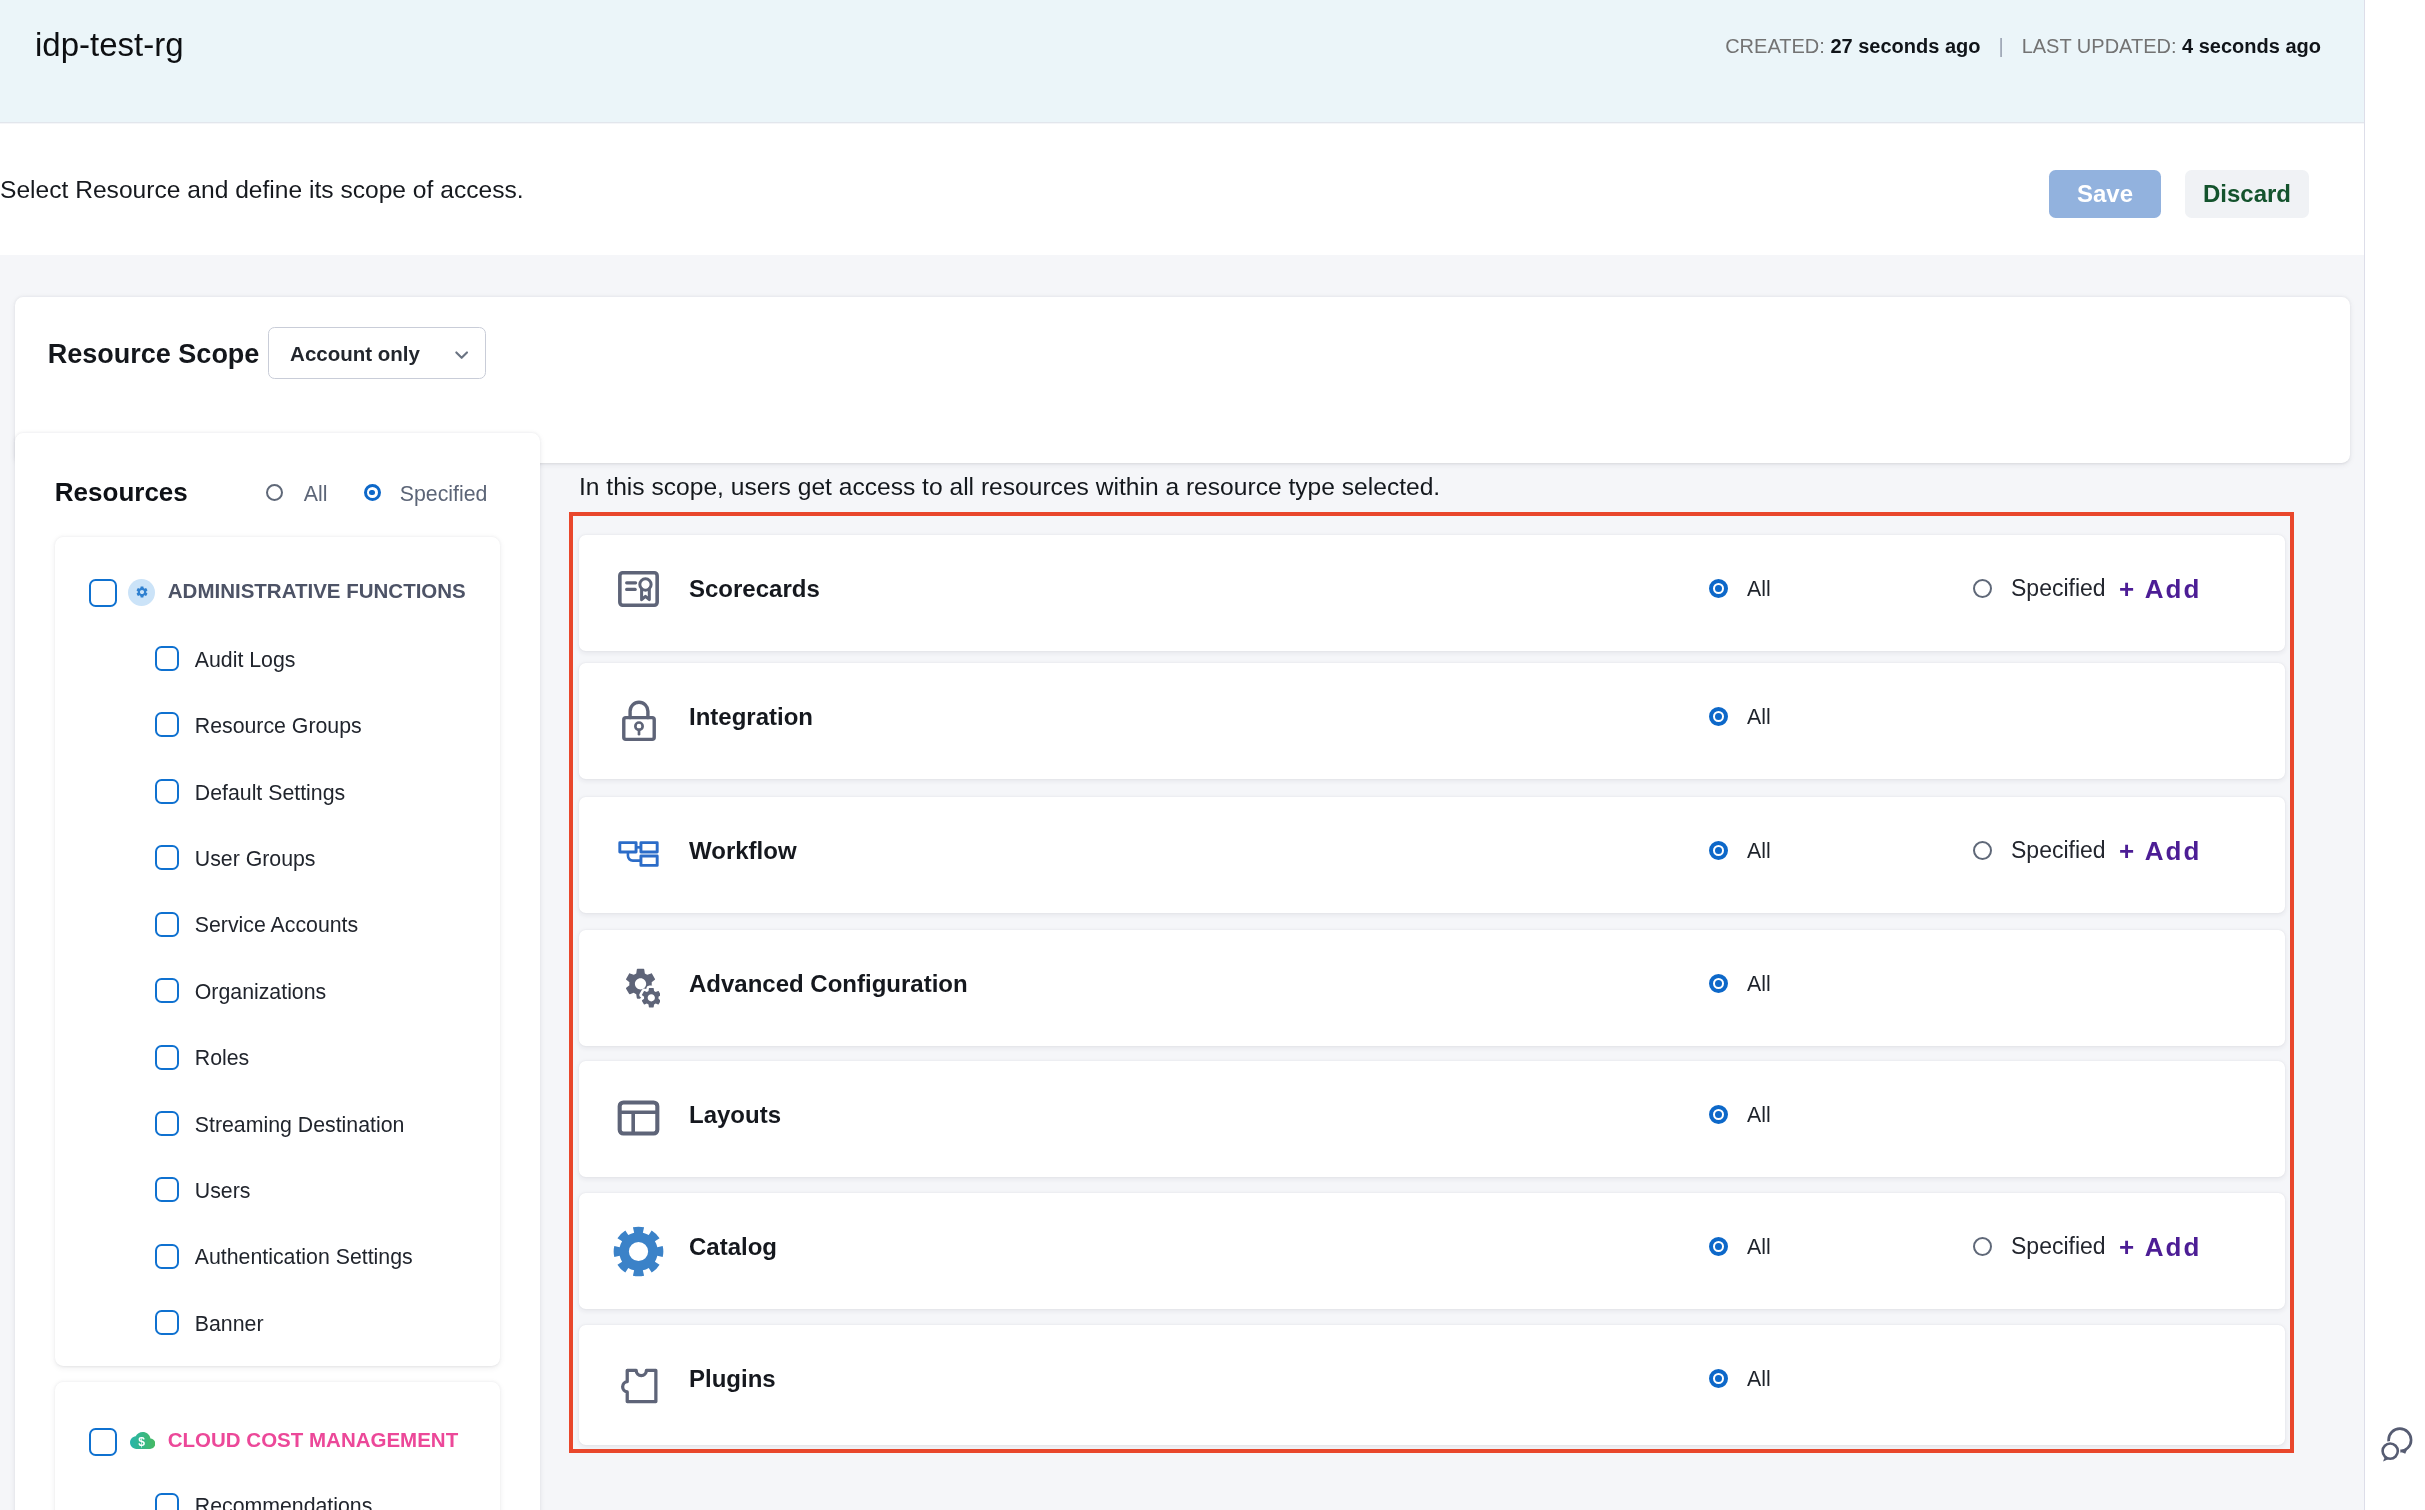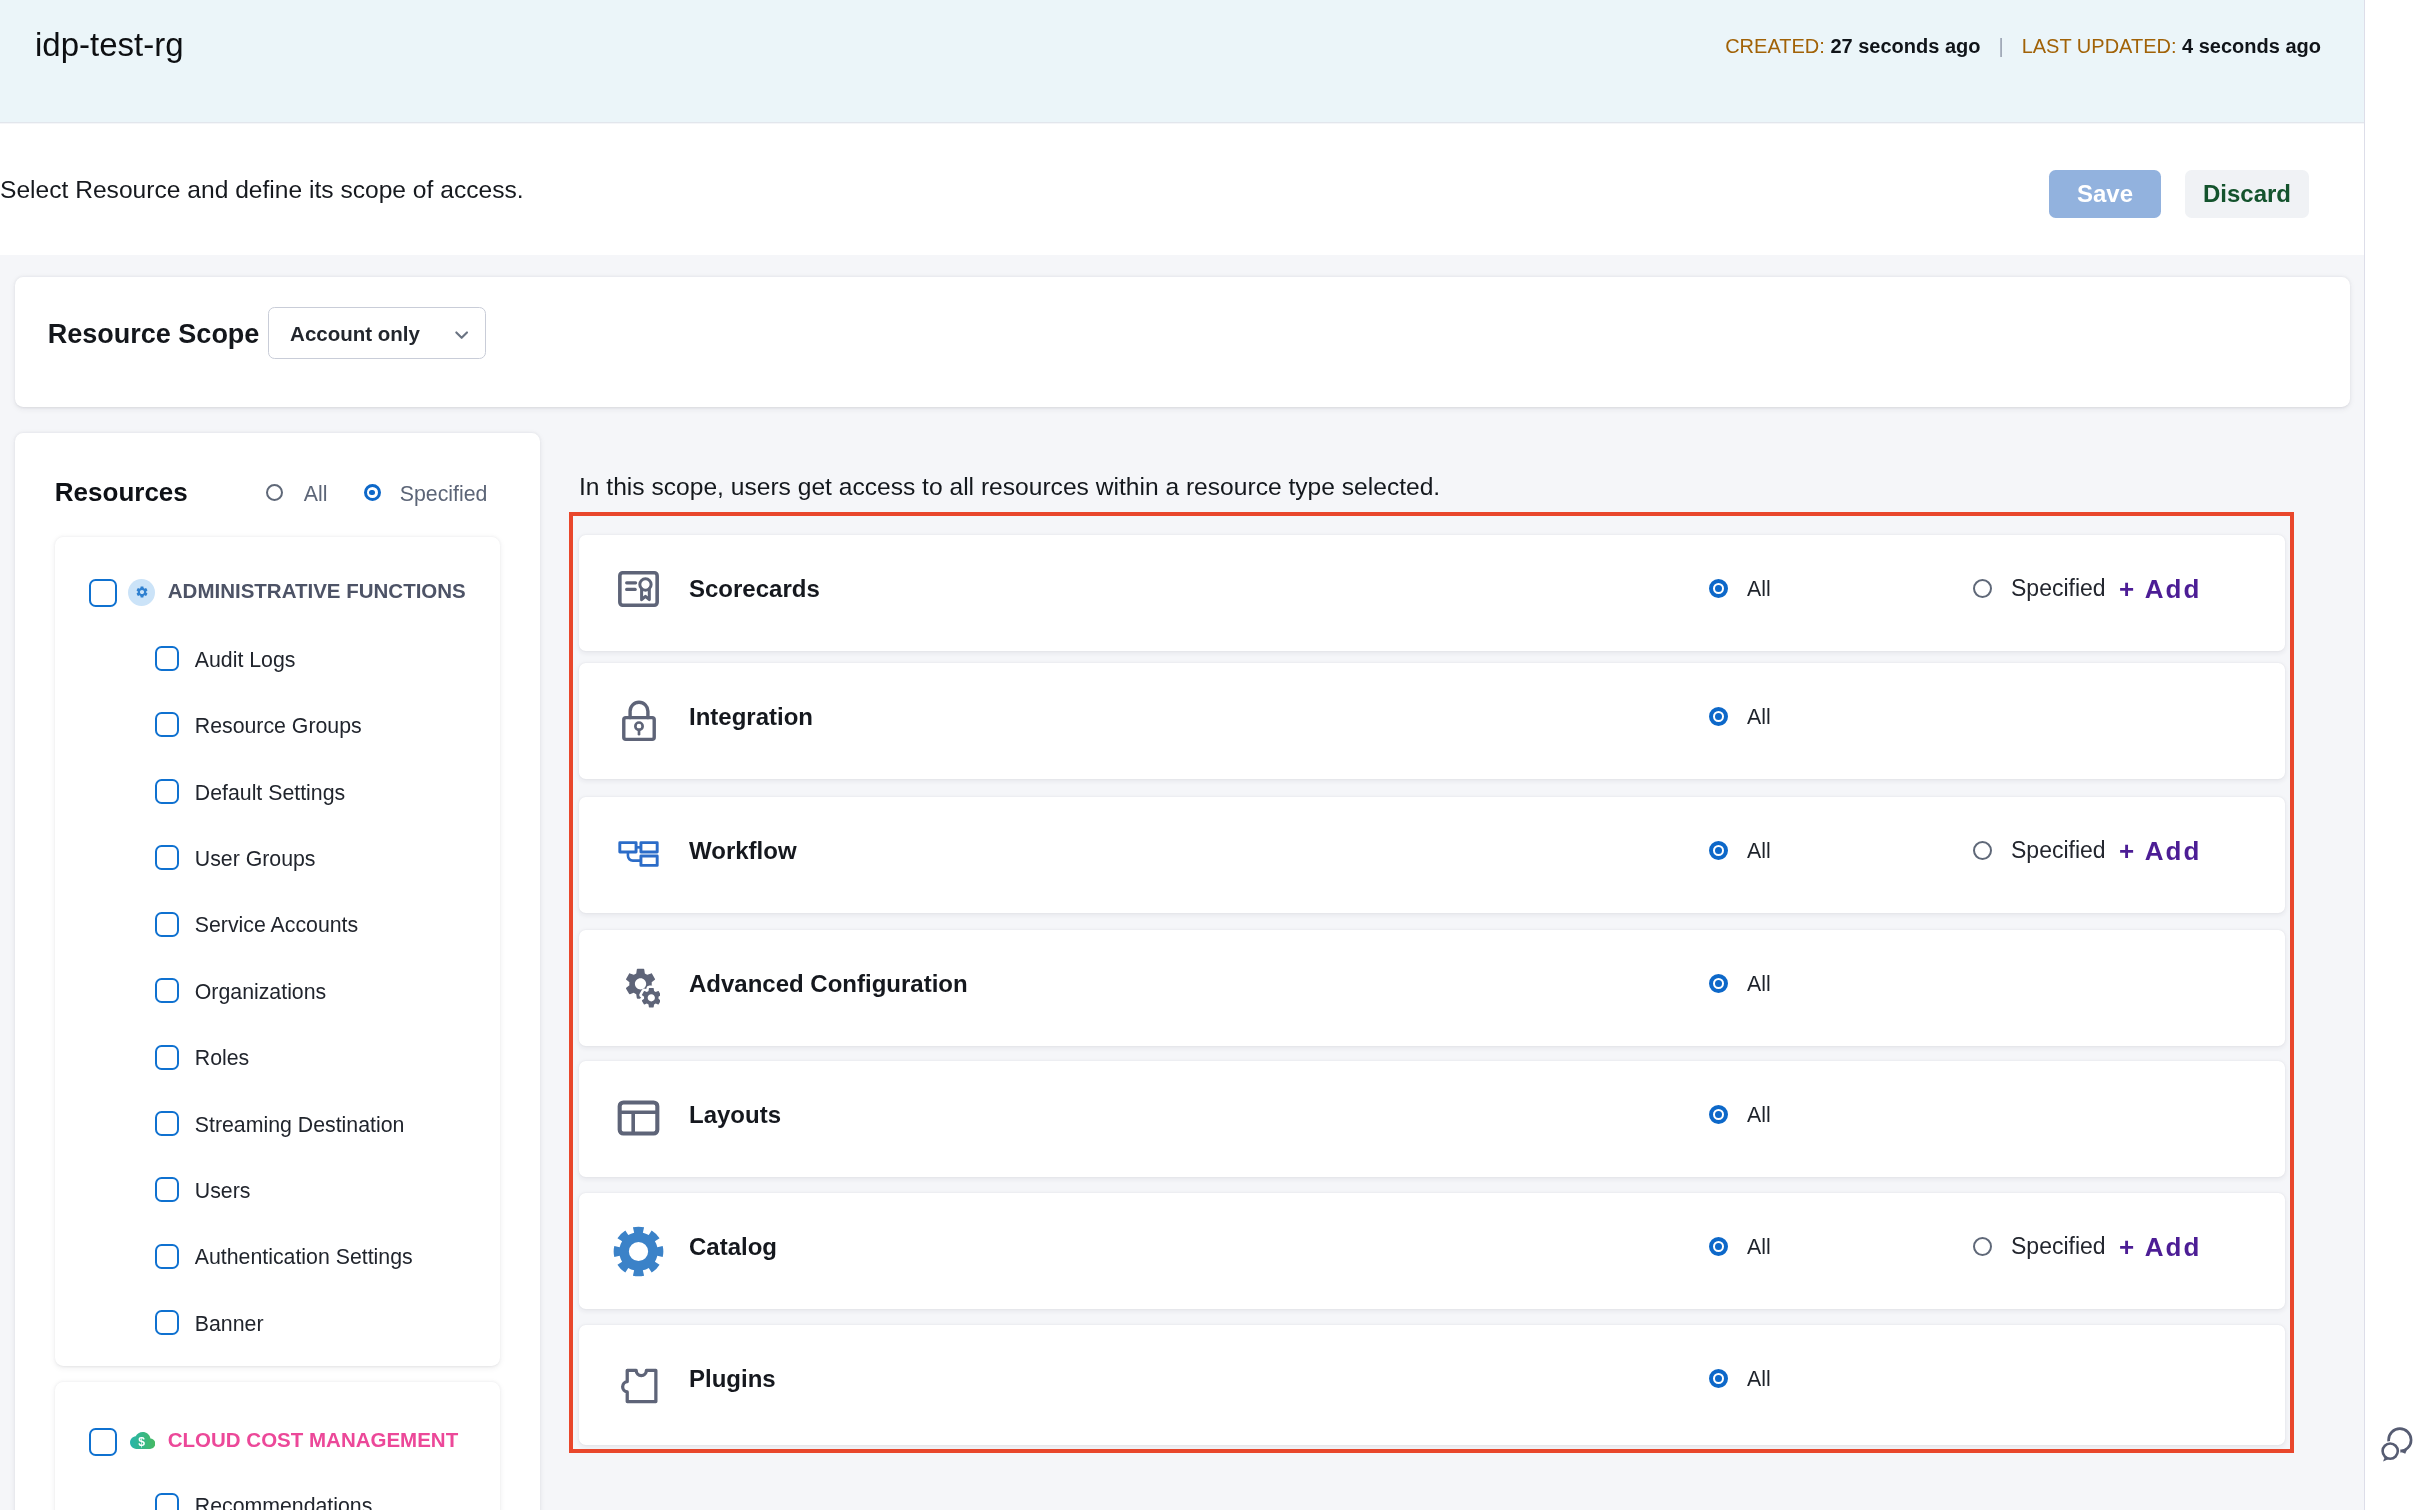--- a/index.html
+++ b/index.html
@@ -2,31 +2,31 @@
 <html style="font-size:13px"><head>
 <meta charset="utf-8">
 <style>
   * { margin:0; padding:0; box-sizing:border-box; }
   html,body { width:2426px; height:1510px; background:#fff; font-family:"Liberation Sans", sans-serif; }
   .page { position:relative; width:2426px; height:1510px; overflow:hidden; background:#fff; }
   .app { position:absolute; left:0; top:0; width:2365px; height:1510px; border-right:1.6px solid #dddee9; background:#f5f6f9; overflow:hidden; }
   .topbar { position:absolute; left:0; top:0; width:100%; height:123px; background:#ebf5f9; border-bottom:0.8px solid #e2e6ec;padding-left:36px; }
   .title { position:absolute; left:35px; top:26px; font-size:33px; color:#0d0f12; font-weight:400; }
   .meta { position:absolute; right:43px; top:35px; font-size:20px; color:#101419; }
-  .meta .lbl { color:#a16207;margin-top:28px; }
+  .meta .lbl { color:#737373;margin-top:28px; }
   .meta .sep { color:#9aa3b2; padding:0 18px; }
   .toolbar { position:absolute; left:0; top:124px; width:100%; height:131px; background:#fff; }
   .toolbar .txt { position:absolute; left:0; font-size:24.6px; font-weight:400; color:#16191e; top:52px; }
   .btn-save { position:absolute; left:2049px; top:46px; width:112px; height:48px; background:#92b2de; color:#fff; font-weight:700; font-size:24px; border-radius:6.6px; text-align:center; line-height:48px; }
   .btn-discard { position:absolute; left:2185px; top:46px; width:124px; height:48px; background:#f0f2f5; color:#14532d; font-weight:700; font-size:24px; border-radius:6.6px; text-align:center; line-height:48px; }
   .body { position:absolute; left:0; top:255px; width:100%; height:1255px; background:#f5f6f9; }
 
   .card { background:#fff; border-radius:8.2px; box-shadow:0 1.6px 6.6px rgba(40,41,61,.07), 0 0.8px 2.5px rgba(96,97,112,.12); }
 
-  .scopecard { position:absolute; left:14.8px; top:22px; width:2335px; height:130px;text-align:center; }
+  .scopecard { position:absolute; left:14.8px; top:42px; width:2335px; height:166px;text-align:center; }
   .scopecard .h { position:absolute; left:33px; top:42px; font-size:27px; font-weight:700; color:#14171c; }
   .dropdown { position:absolute; left:253px; top:30px; width:218px; height:52px; border:1.6px solid #c9cdd8; border-radius:6.6px; background:#fff;padding-left:40px; }
   .dropdown .t { position:absolute; left:21.3px; top:14px; font-size:20.5px; font-weight:600; color:#22262d; }
 
   .leftpanel { position:absolute; left:14.8px; top:178px; width:525px; height:1148px; }
   .lp-head { position:absolute; left:40px; top:44px; font-size:26px; font-weight:700; color:#0e1116; }
   .innercard { position:absolute; left:40px; width:445px; background:#fff; border-radius:8.2px; box-shadow:0 1.6px 6.6px rgba(40,41,61,.07), 0 0.8px 2.5px rgba(96,97,112,.10); }
 
   .radio { display:inline-block; width:19px; height:19px; border-radius:50%; border:2.5px solid #5f6878; background:#fff; }
   .radio.sel { border:4.1px solid #0d68c9; position:relative; }

